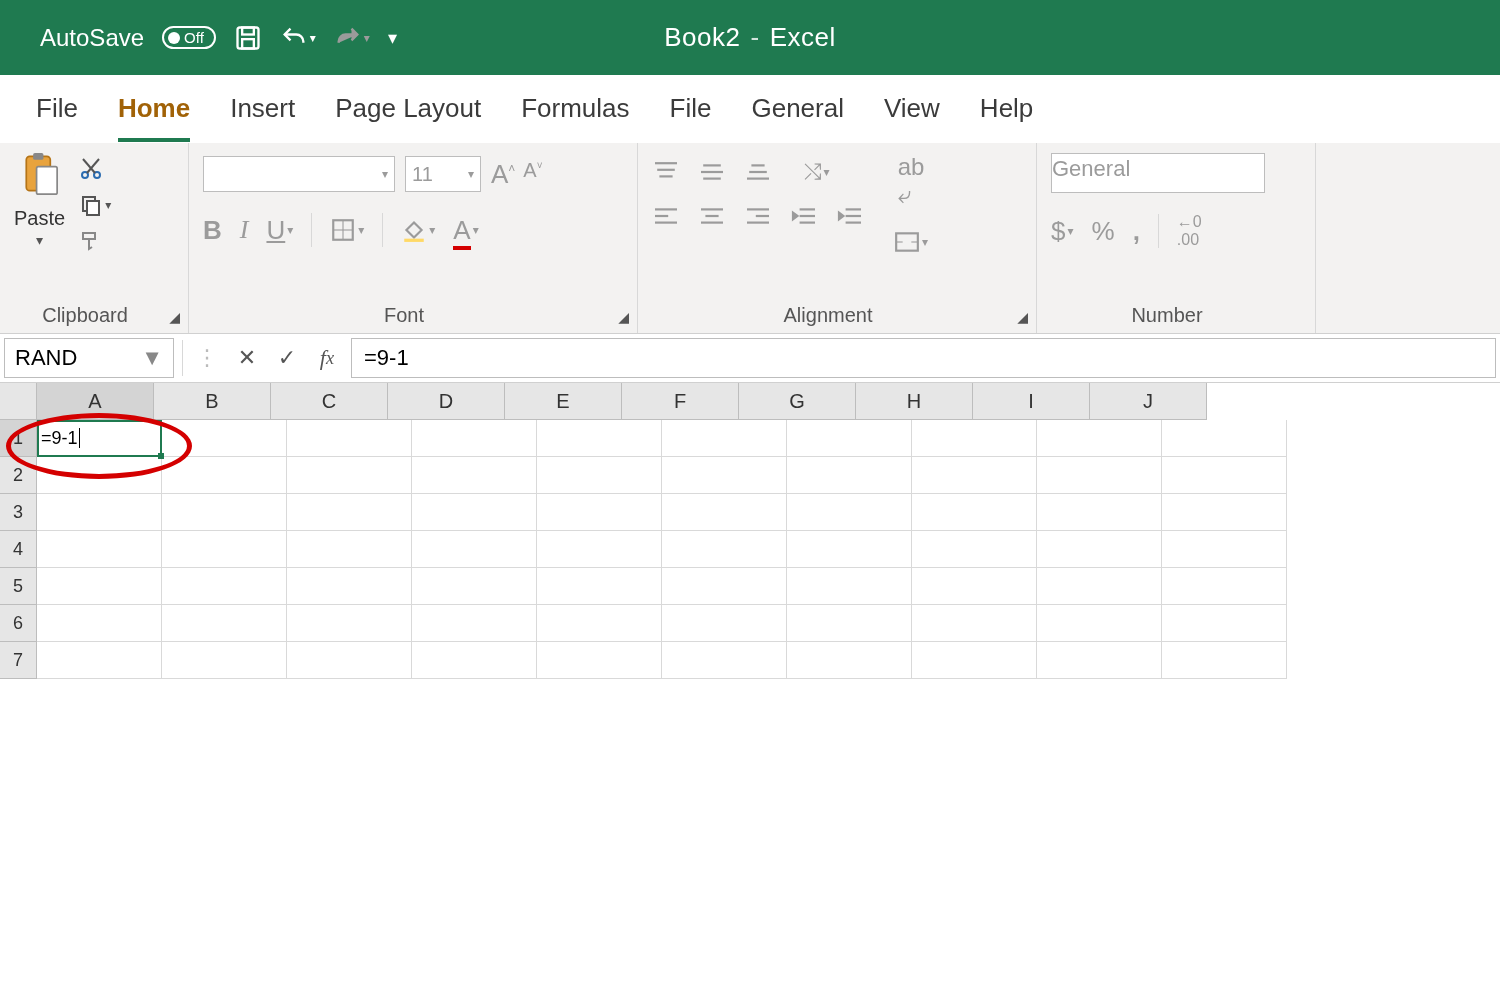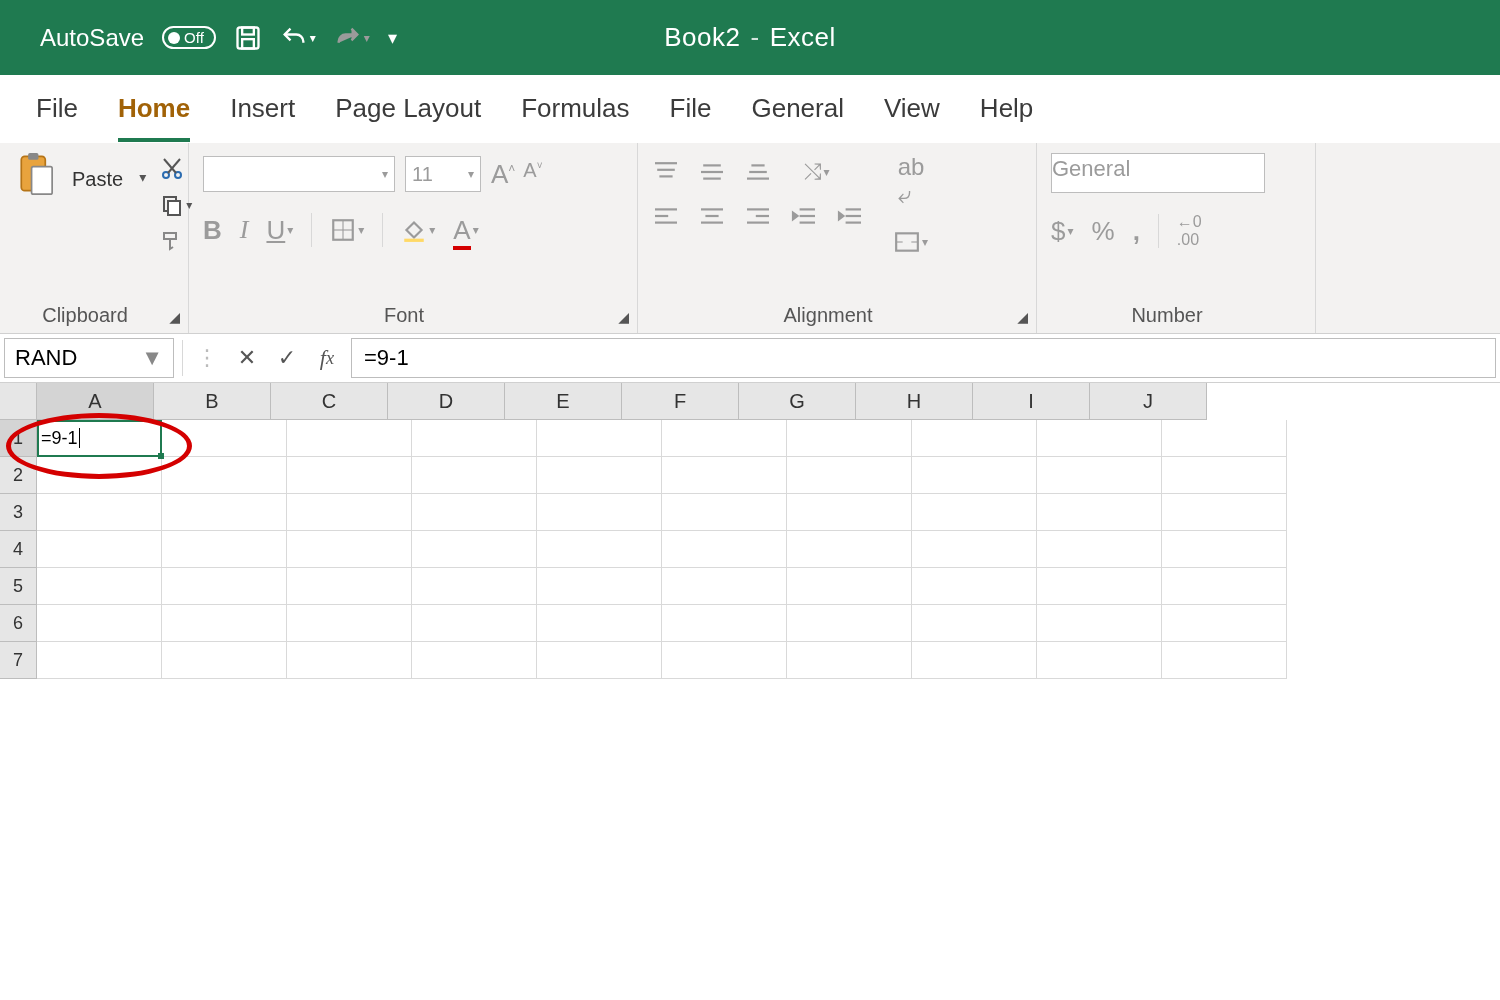--- a/index.html
+++ b/index.html
@@ -25,21 +25,21 @@
 
   
   .ribbon { background:var(--bar-grey); border-bottom:1px solid var(--line); display:flex; height:190px; position:relative;}
   .group { border-right:1px solid #d8d8d8; padding:10px 14px 6px 14px; position:relative; display:flex; flex-direction:column;}
   .group .label { position:absolute; bottom:6px; left:0; right:18px; text-align:center; font-size:20px; color:#555;}
   .group .launcher { position:absolute; bottom:8px; right:8px; font-size:14px; color:#555; cursor:pointer;}
   .faded { color:var(--faded)!important; fill:var(--faded)!important; stroke:var(--faded)!important;}
 
   
   .clip-stack { display:flex; gap:14px; align-items:flex-start;}
-  .paste-big { display:flex; flex-direction:row; align-items:center; gap:16px; cursor:pointer;}
+  .paste-big { display:flex; flex-direction:column; align-items:center; gap:2px; cursor:pointer;}
   .paste-big .lbl { font-size:20px; color:#333; margin-top:4px;}
   .paste-big .chev2 { font-size:14px; color:#555;}
   .mini-col { display:flex; flex-direction:column; gap:12px; padding-top:4px;}
   .mini-icon { width:24px; height:24px;}
 
   
   .font-row1 { display:flex; align-items:center; gap:10px; height:42px;}
   .font-name { width:178px; height:34px; border:1px solid var(--line2); background:#fff; display:flex; align-items:center; justify-content:flex-end; padding:0 6px; color:var(--faded);}
   .font-size { width:62px; height:34px; border:1px solid var(--line2); background:#fff; display:flex; align-items:center; justify-content:space-between; padding:0 6px; color:var(--faded); font-size:20px;}
   .font-grow { font-size:26px; color:var(--faded); display:flex; gap:8px;}

